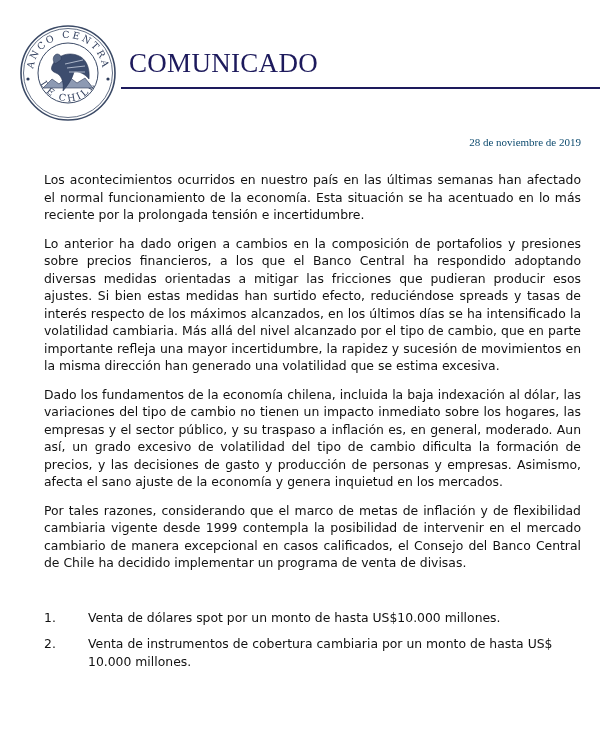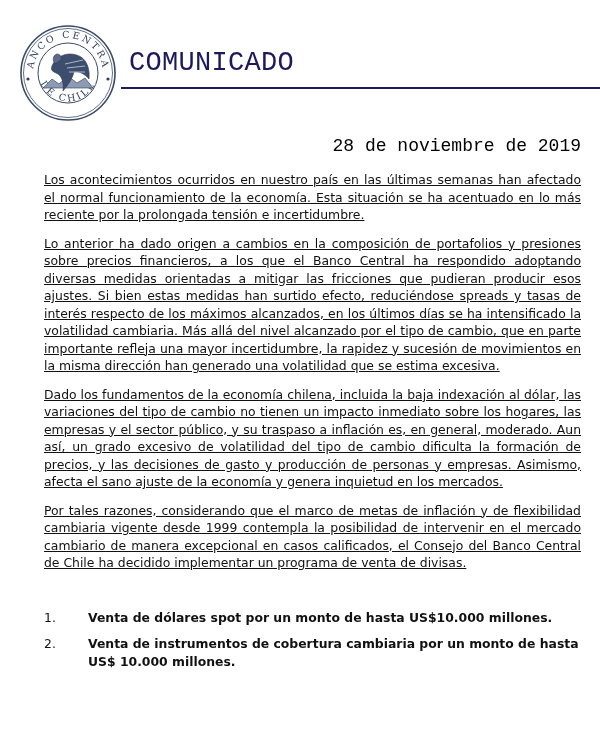--- a/index.html
+++ b/index.html
@@ -1,37 +1,37 @@
 <!DOCTYPE html>
 <html><head>
   <meta charset="utf-8">
   <style>
     html, body { margin: 0; padding: 0; background: #ffffff; }
     body { width: 600px; height: 731px; position: relative; overflow: hidden; }
     .logo { position: absolute; left: 19px; top: 24px; width: 98px; height: 98px; }
     .title {
       position: absolute; left: 129px; top: 48px;
-      font-family: Liberation Mono, monospace;
+      font-family: Liberation Serif, serif;
       font-size: 27px; color: #1d1a5c; letter-spacing: 0.3px; line-height: 30px;
     }
     .rule { position: absolute; left: 121px; top: 87px; width: 479px; height: 2px; background: #1d1a5c; }
     .date {
       position: absolute; right: 19px; top: 136px;
-      font-family: Liberation Mono, monospace; font-size: 18px; color: #000000;
+      font-family: Liberation Serif, serif; font-size: 11px; color: #0c4a6e;
     }
     .body {
       position: absolute; left: 44px; top: 171px; width: 537px;
       font-family: "DejaVu Sans", sans-serif; font-size: 12.4px; color: #111;
       line-height: 17.5px;
     }
-    .body p { margin: 0 0 11px 0; text-align: justify; text-decoration: underline; }
+    .body p { margin: 0 0 11px 0; text-align: justify; }
     .list { margin-top: 37px; }
     .list-item { display: flex; margin-bottom: 9px; }
     .list-item .num { width: 44px; flex: none; }
-    .list-item .txt { flex: 1; font-weight: bold; }
+    .list-item .txt { flex: 1; }
   </style>
 </head>
 <body>
 
 <div class="logo">
   <svg width="98" height="98" viewBox="0 0 98 98">
     <defs>
       <path id="arcTop" d="M 14 49 A 35 35 0 0 1 84 49"></path>
       <path id="arcBot" d="M 20 55 A 30 30 0 0 0 78 55"></path>
     </defs>

